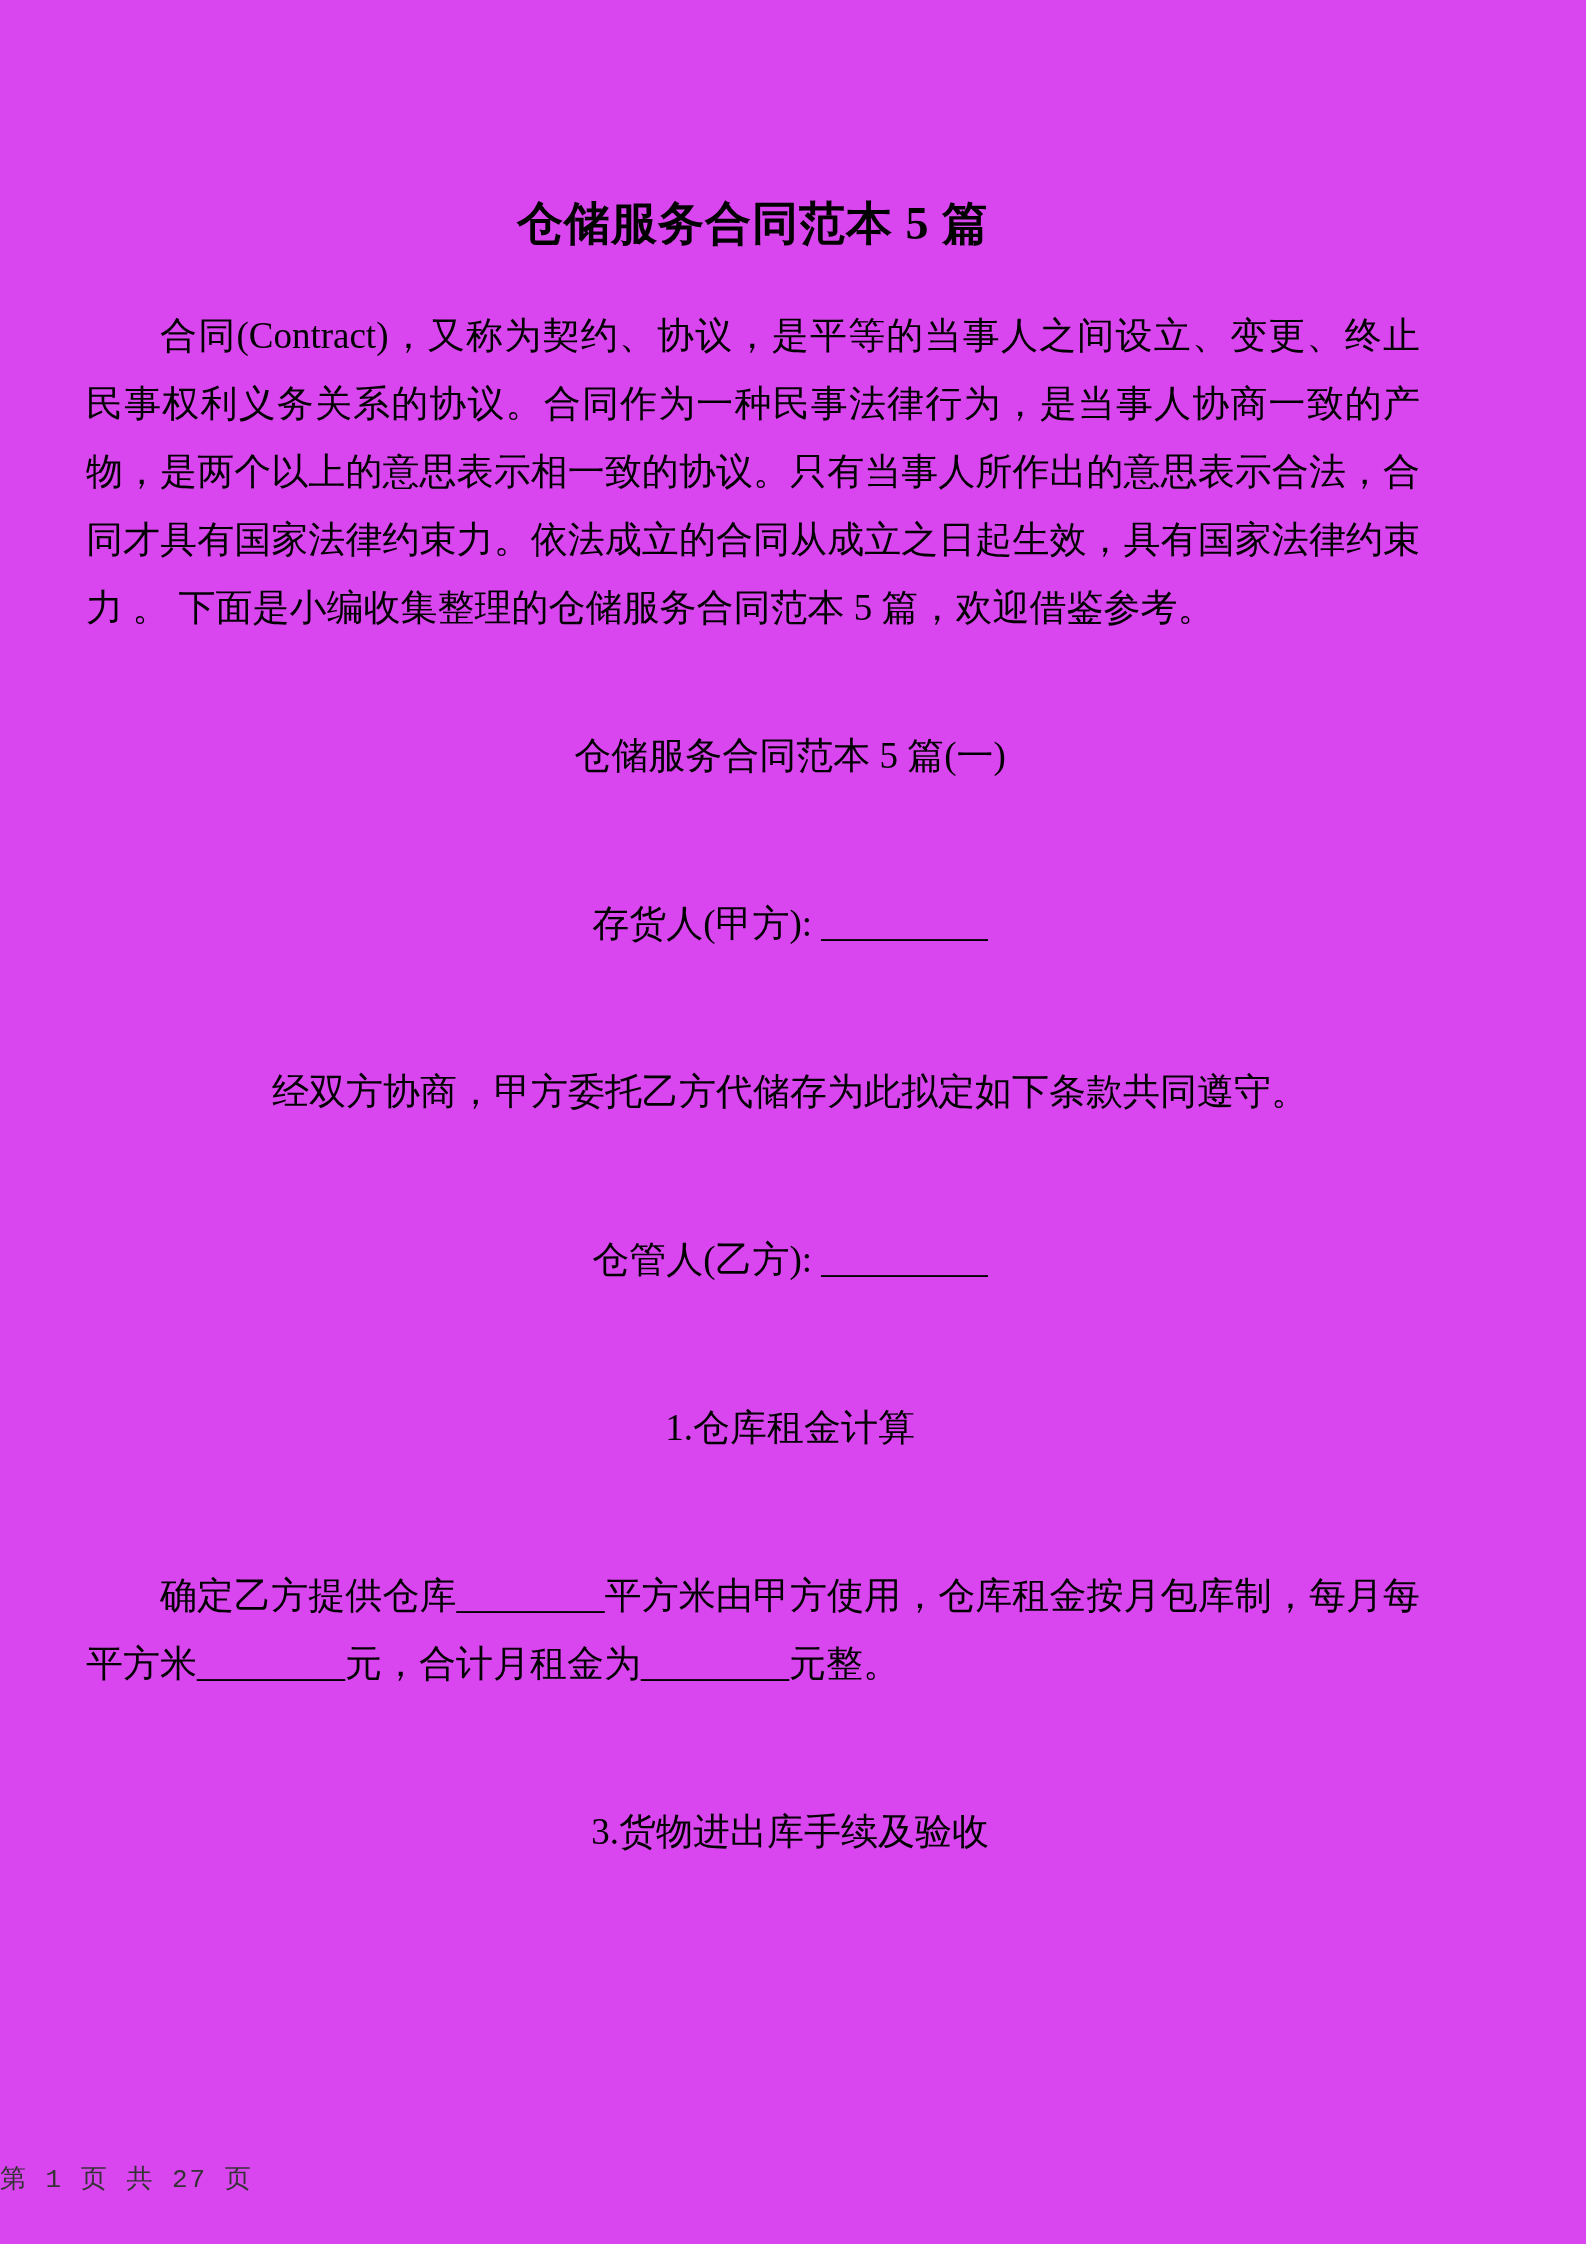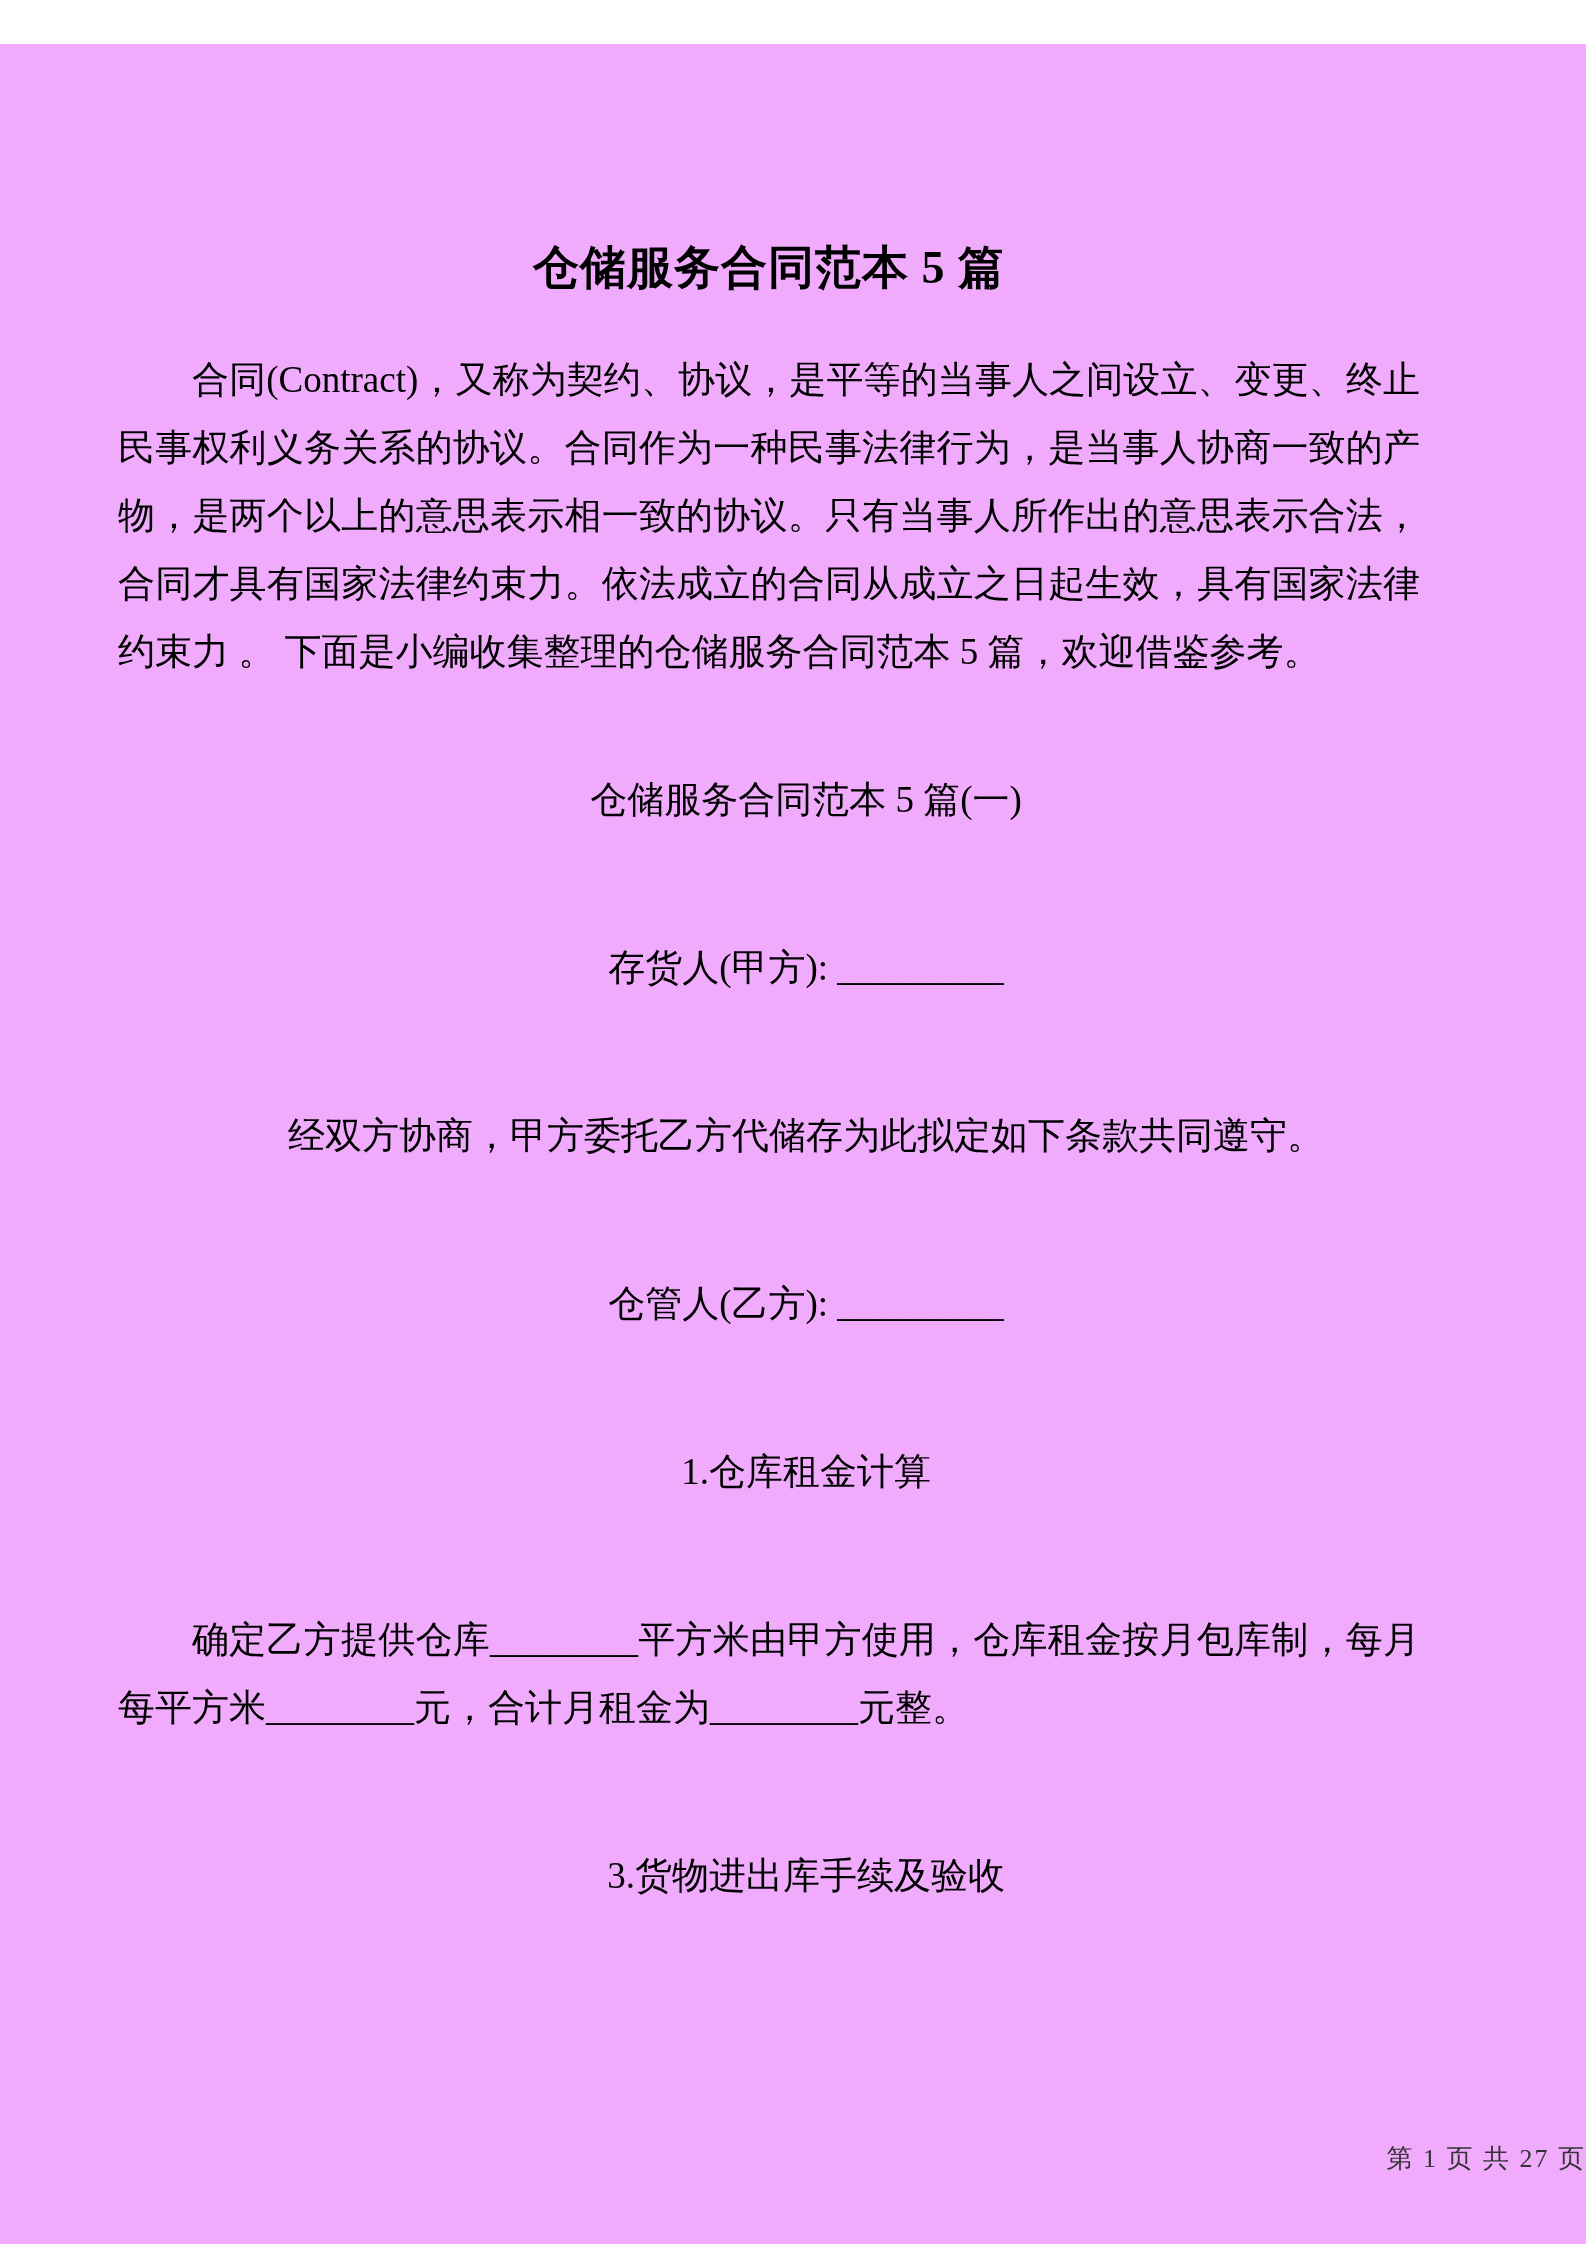--- a/index.html
+++ b/index.html
@@ -11,23 +11,22 @@
     width: 1586px;
     height: 2244px;
     position: relative;
     font-family: "Liberation Serif", "DejaVu Serif", serif;
     color: #000000;
   }
   .page {
     position: absolute;
     inset: 0;
     box-sizing: border-box;
-    padding: 196px 166px 0 118px;
-    background: #f0abfc;
-    margin-top: 44px;
+    padding: 196px 166px 0 86px;
+    background: #d946ef;
   }
   .doc-title {
     text-align: center;
     font-size: 46px;
     line-height: 56px;
     font-weight: bold;
     margin: 0 0 50px 0;
     letter-spacing: 1px;
   }
   p.body-para {
@@ -48,25 +47,26 @@
     text-align-last: left;
   }
   .blank {
     letter-spacing: 0;
     white-space: nowrap;
   }
   .footer {
     position: absolute;
     left: 0;
     right: 0;
-    bottom: 68px;
-    text-align: right;
+    bottom: 48px;
+    text-align: left;
     font-size: 26px;
     color: #333333;
     letter-spacing: 2px;
+    font-family: Liberation Mono, monospace;
   }
 </style>
 </head>
 <body>
 
 <div class="page">
 
   <h1 class="doc-title">仓储服务合同范本 5 篇</h1>
 
   <p class="body-para intro">合同(Contract)，又称为契约、协议，是平等的当事人之间设立、变更、终止民事权利义务关系的协议。合同作为一种民事法律行为，是当事人协商一致的产物，是两个以上的意思表示相一致的协议。只有当事人所作出的意思表示合法，合同才具有国家法律约束力。依法成立的合同从成立之日起生效，具有国家法律约束力 。 下面是小编收集整理的仓储服务合同范本 5 篇，欢迎借鉴参考。</p>

